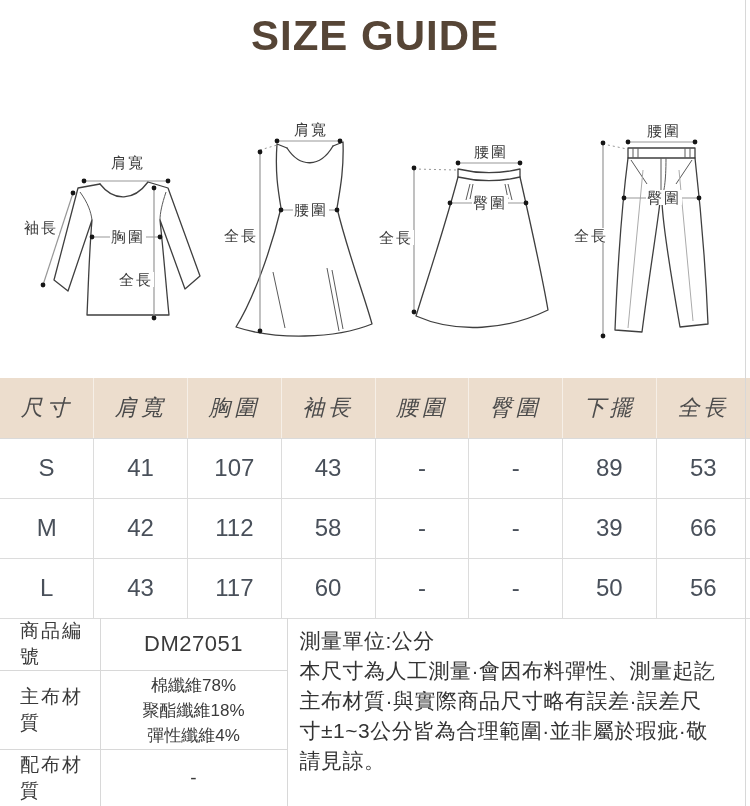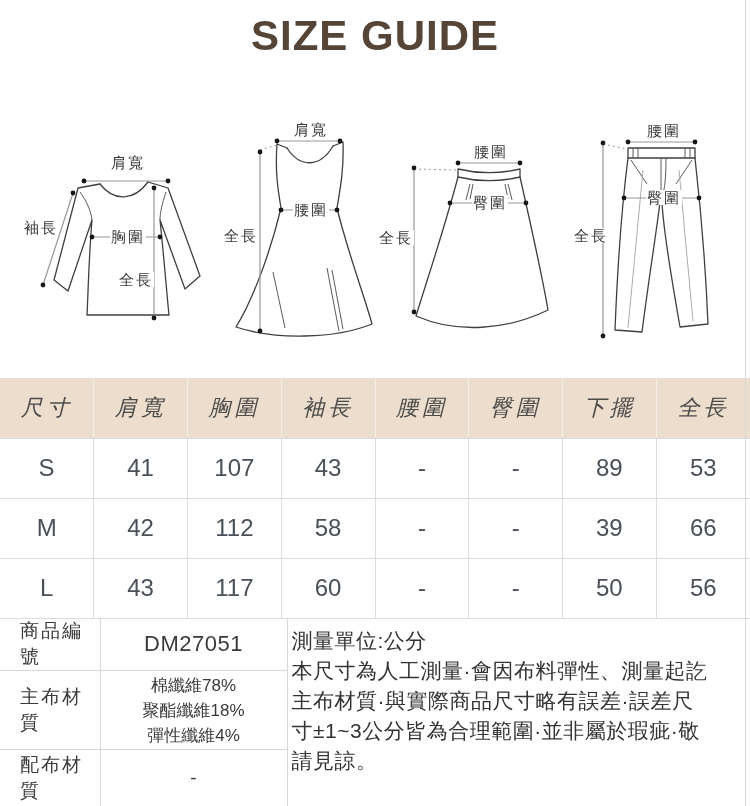--- a/index.html
+++ b/index.html
@@ -46,21 +46,21 @@
   .info-table td { border:1px solid #d8d8d8; }
   .info-table td:first-child { border-left:none; }
   .info-table td.notes-cell  { border-right:none; border-bottom:none; }
   .info-table tr:first-child td { border-top:none; }
   .lab { font-size:19px; color:#3a3a3a; text-align:left; padding-left:20px; letter-spacing:2px; }
   .val { text-align:center; color:#3a3a3a; }
   .r1 { height:50px; } .r2 { height:79px; } .r3 { height:57px; }
   .code { font-size:22px; letter-spacing:0.5px; }
   .mat  { font-size:17px; line-height:25px; }
   .dash { font-size:19px; }
-  .notes-cell { vertical-align:top; padding:8px 24px 0 4px; }
+  .notes-cell { vertical-align:top; padding:8px 24px 0 12px; }
   .note-line { font-size:21px; line-height:30px; color:#333; letter-spacing:0.5px; white-space:nowrap; }
 </style>
 </head>
 <body>
 
 <div class="page">
 
   <h1 class="title">SIZE GUIDE</h1>
 
   <div class="diagrams">

